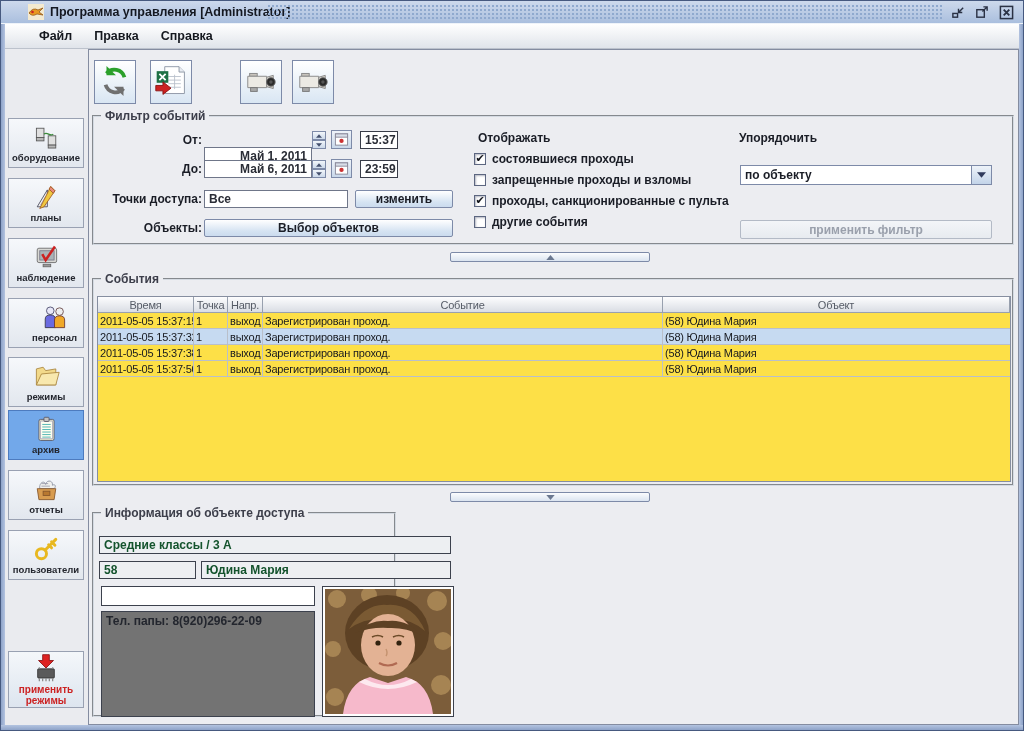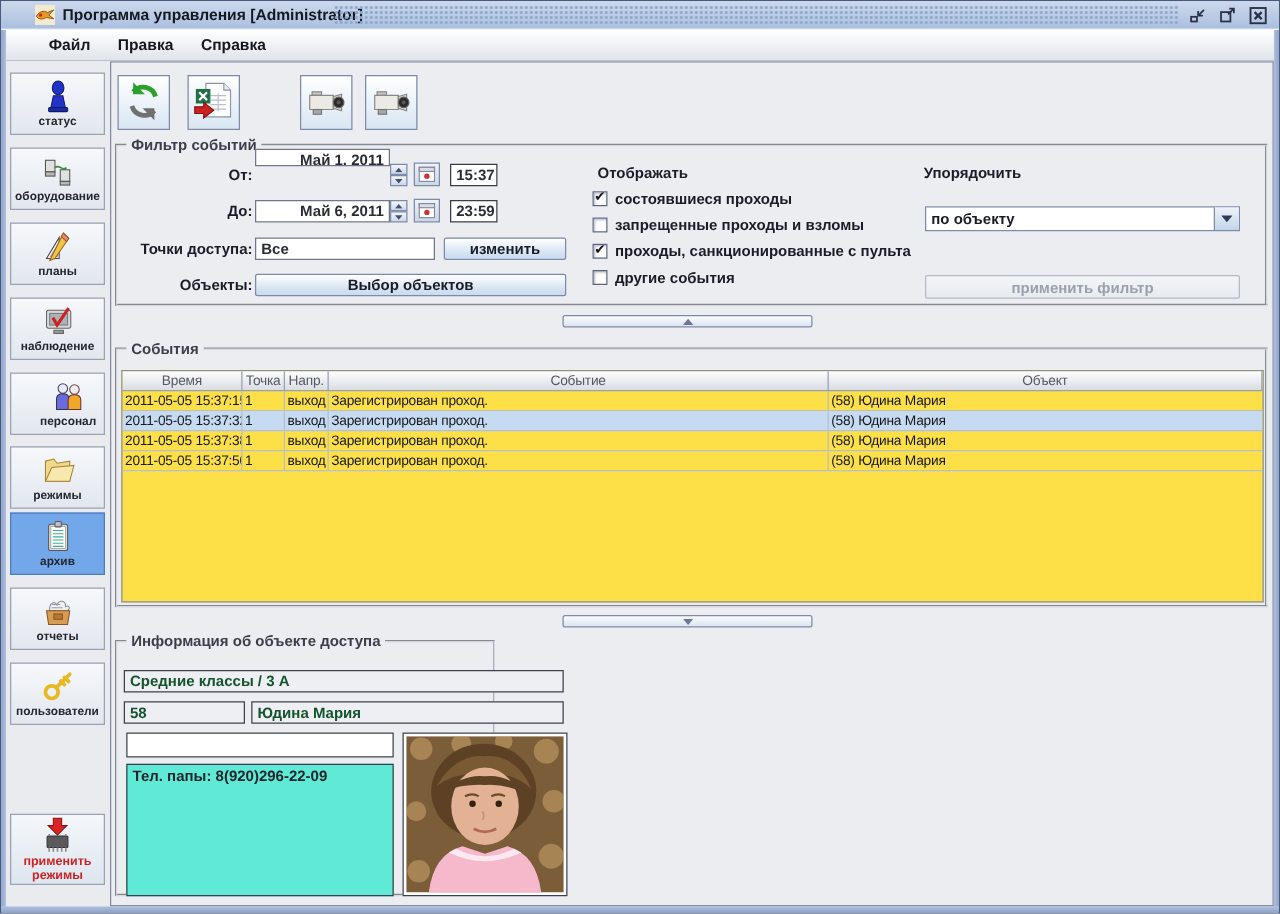--- a/index.html
+++ b/index.html
@@ -162,21 +162,21 @@
   .tr.body.selected{ background:#c6daf1; }
   .td.c0{ width:96px; } .td.c1{ width:34px; } .td.c2{ width:35px; } .td.c3{ width:400px; } .td.c4{ flex:1; border-right:none; }
 
   
   #info-box .ro-field{
     position:absolute; background:#edeff2; border:1px solid #3c414d;
     font-size:12px; font-weight:bold; color:#14532d; padding:1px 4px; white-space:nowrap; overflow:hidden;
   }
   #info-empty-field{ position:absolute; background:#fff; border:1px solid #3c414d; }
   #info-notes{
-    position:absolute; background:#5eead4; border:1px solid #3c414d;
+    position:absolute; background:#737373; border:1px solid #3c414d;
     font-size:12px; font-weight:bold; color:#23262e; padding:2px 4px; overflow:hidden;
   }
   #photo-frame{
     position:absolute; left:228px; top:72px; width:132px; height:131px;
     background:#fff; border:1px solid #3c414d; padding:2px;
   }
   #photo-frame svg{ width:100%; height:100%; display:block; }
 </style>
 </head>
 <body>
@@ -217,28 +217,20 @@
 
   <div id="menubar">
       <span class="menu-item">Файл</span>
       <span class="menu-item">Правка</span>
       <span class="menu-item">Справка</span>
     </div>
 
   <div id="main-panel"></div>
 
   <div id="sidebar">
-      <div class="side-btn" style="top: 9px;">
-        <span class="icn"><svg viewBox="0 0 32 32">
-            <ellipse cx="16" cy="7.5" rx="5.5" ry="6.5" fill="#2233cc" stroke="#111a66"></ellipse>
-            <path d="M9 27 L11.5 15 H20.5 L23 27 Z" fill="#2233cc" stroke="#111a66"></path>
-            <rect x="7" y="26" width="18" height="4" rx="1" fill="#1b2aa8" stroke="#111a66"></rect>
-          </svg></span>
-        <span class="side-label">статус</span>
-      </div>
       <div class="side-btn" style="top: 69px;">
         <span class="icn"><svg viewBox="0 0 32 32">
             <rect x="4" y="5" width="9" height="11" fill="#e0e0e0" stroke="#555"></rect>
             <rect x="4" y="16" width="9" height="4" fill="#b8b8b8" stroke="#555"></rect>
             <rect x="18" y="14" width="9" height="11" fill="#e0e0e0" stroke="#555"></rect>
             <rect x="18" y="25" width="9" height="3.5" fill="#b8b8b8" stroke="#555"></rect>
             <path d="M13 12 C17 8 20 16 24 12" fill="none" stroke="#3a8a3a" stroke-width="1.5"></path>
           </svg></span>
         <span class="side-label">оборудование</span>
       </div>
@@ -308,21 +300,21 @@
             <path d="M10 30 v4 M14 30 v4 M18 30 v4 M22 30 v4 M26 30 v4 M10 19 v-2 M26 19 v-2" stroke="#888" stroke-width="1.5"></path>
           </svg></span>
         <span id="apply-modes-label">применить режимы</span>
       </div>
     </div>
 
   <div class="groupbox" id="filter-box">
     <span class="gb-title">Фильтр событий</span>
 
     <span class="flabel" style="top:16px;">От:</span>
-    <div class="field right" style="left:110px; top:2px; width:108px; height:14px;">Май 1, 2011</div>
+    <div class="field right" style="left:110px; top:30px; width:108px; height:14px;">Май 1, 2011</div>
     <div class="spinner" style="left:218px; top:14px; height:18px;">
       <span class="spin-btn">
           <svg viewBox="0 0 10 6">
             <path d="M0 6 L5 0 L10 6 Z" fill="#44506e"></path>
           </svg>
         </span>
       <span class="spin-btn">
           <svg viewBox="0 0 10 6">
             <path d="M0 0 H10 L5 6 Z" fill="#44506e"></path>
           </svg>

